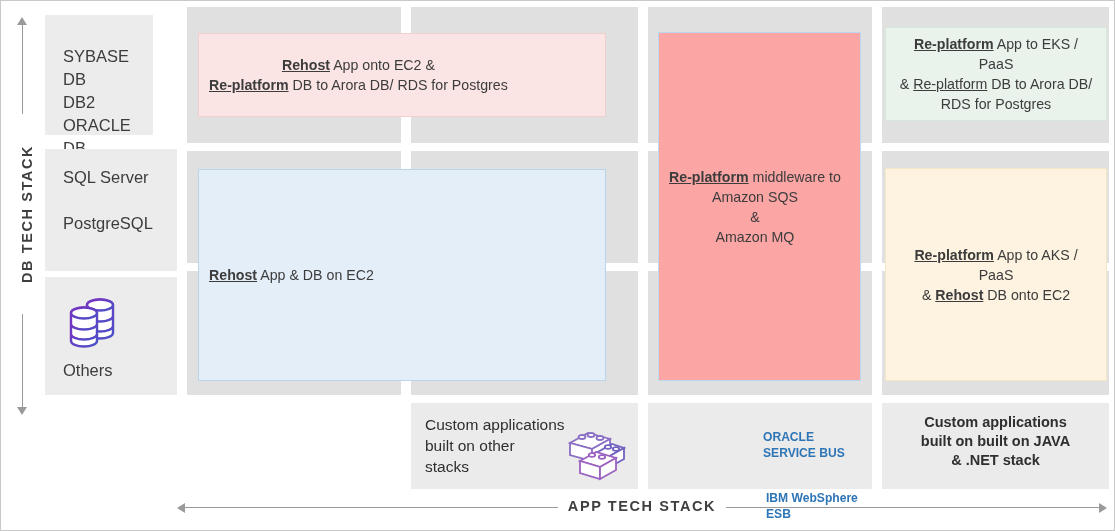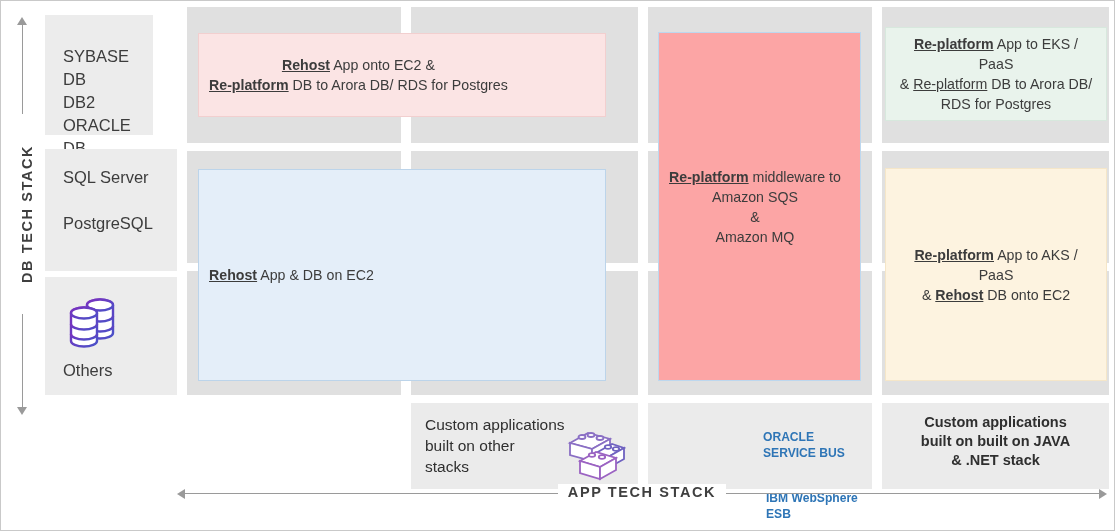--- a/index.html
+++ b/index.html
@@ -56,21 +56,21 @@
     letter-spacing:1.6px;
     color:#3f3f3f;
     background:#ffffff;
     padding:3px 0;
     white-space:nowrap;
   }
 
   
   .x-axis{
     position:absolute;
-    left:176px; top:482px;
+    left:176px; top:496px;
     width:930px; height:22px;text-decoration:underline;
   }
   .x-axis .line{
     position:absolute;
     left:8px; top:10px;
     width:914px; height:1px;
     background:#9a9a9a;
   }
   .x-axis .arrow-left{
     position:absolute;

